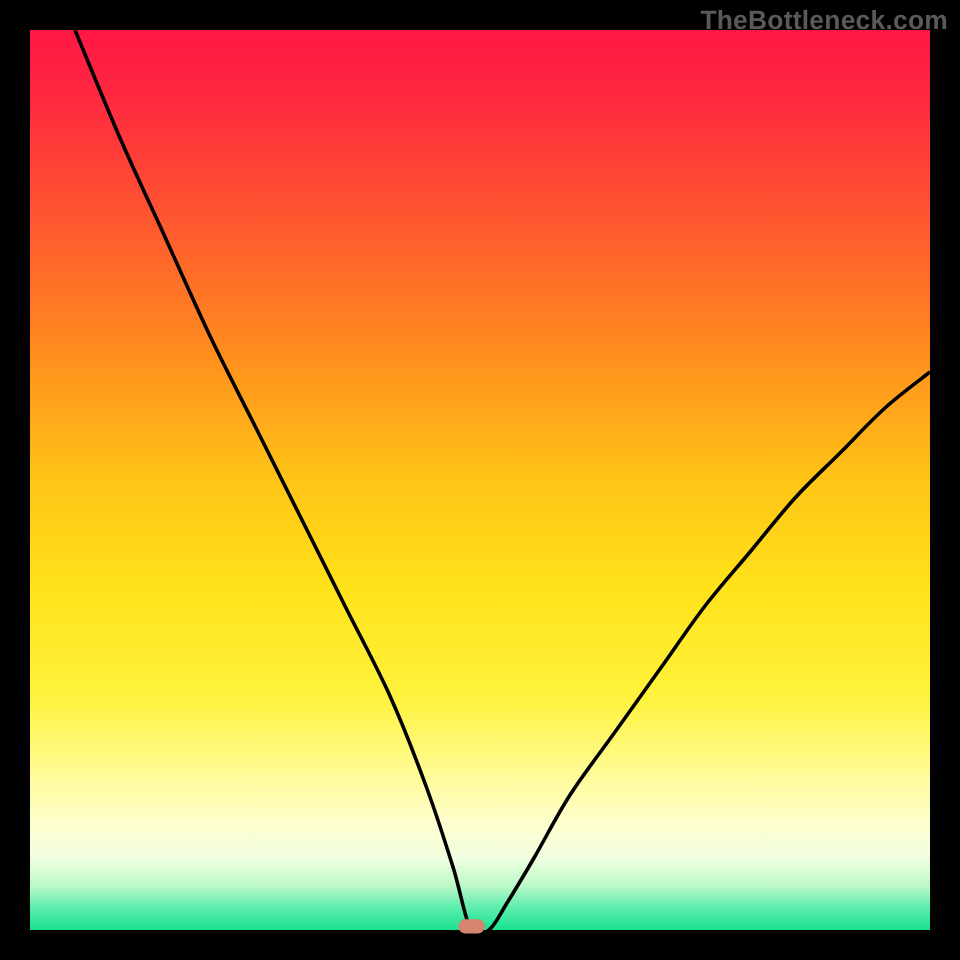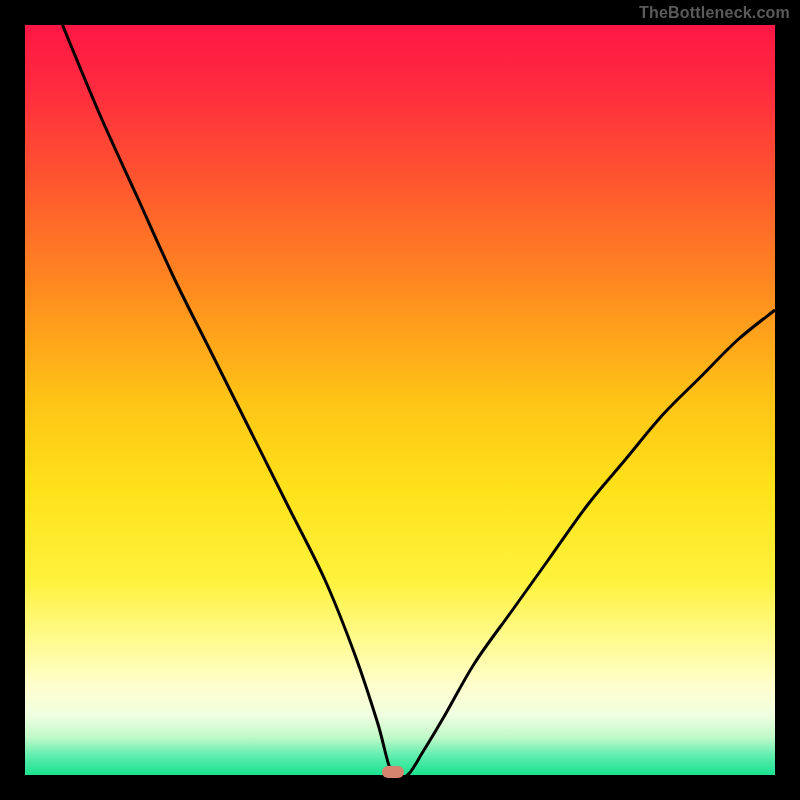--- a/index.html
+++ b/index.html
@@ -15,21 +15,21 @@
     position: relative;
     width: 800px;
     height: 800px;
     background: #000;
   }
   .attribution {
     position: absolute;
     top: 4px;
     right: 10px;
     color: #5a5a5a;
-    font-size: 16px;
+    font-size: 22px;
     font-weight: 600;
     letter-spacing: 0.2px;
     z-index: 5;
   }
   .plot {
     position: absolute;
     left: 25px;
     top: 25px;
     width: 750px;
     height: 750px;

